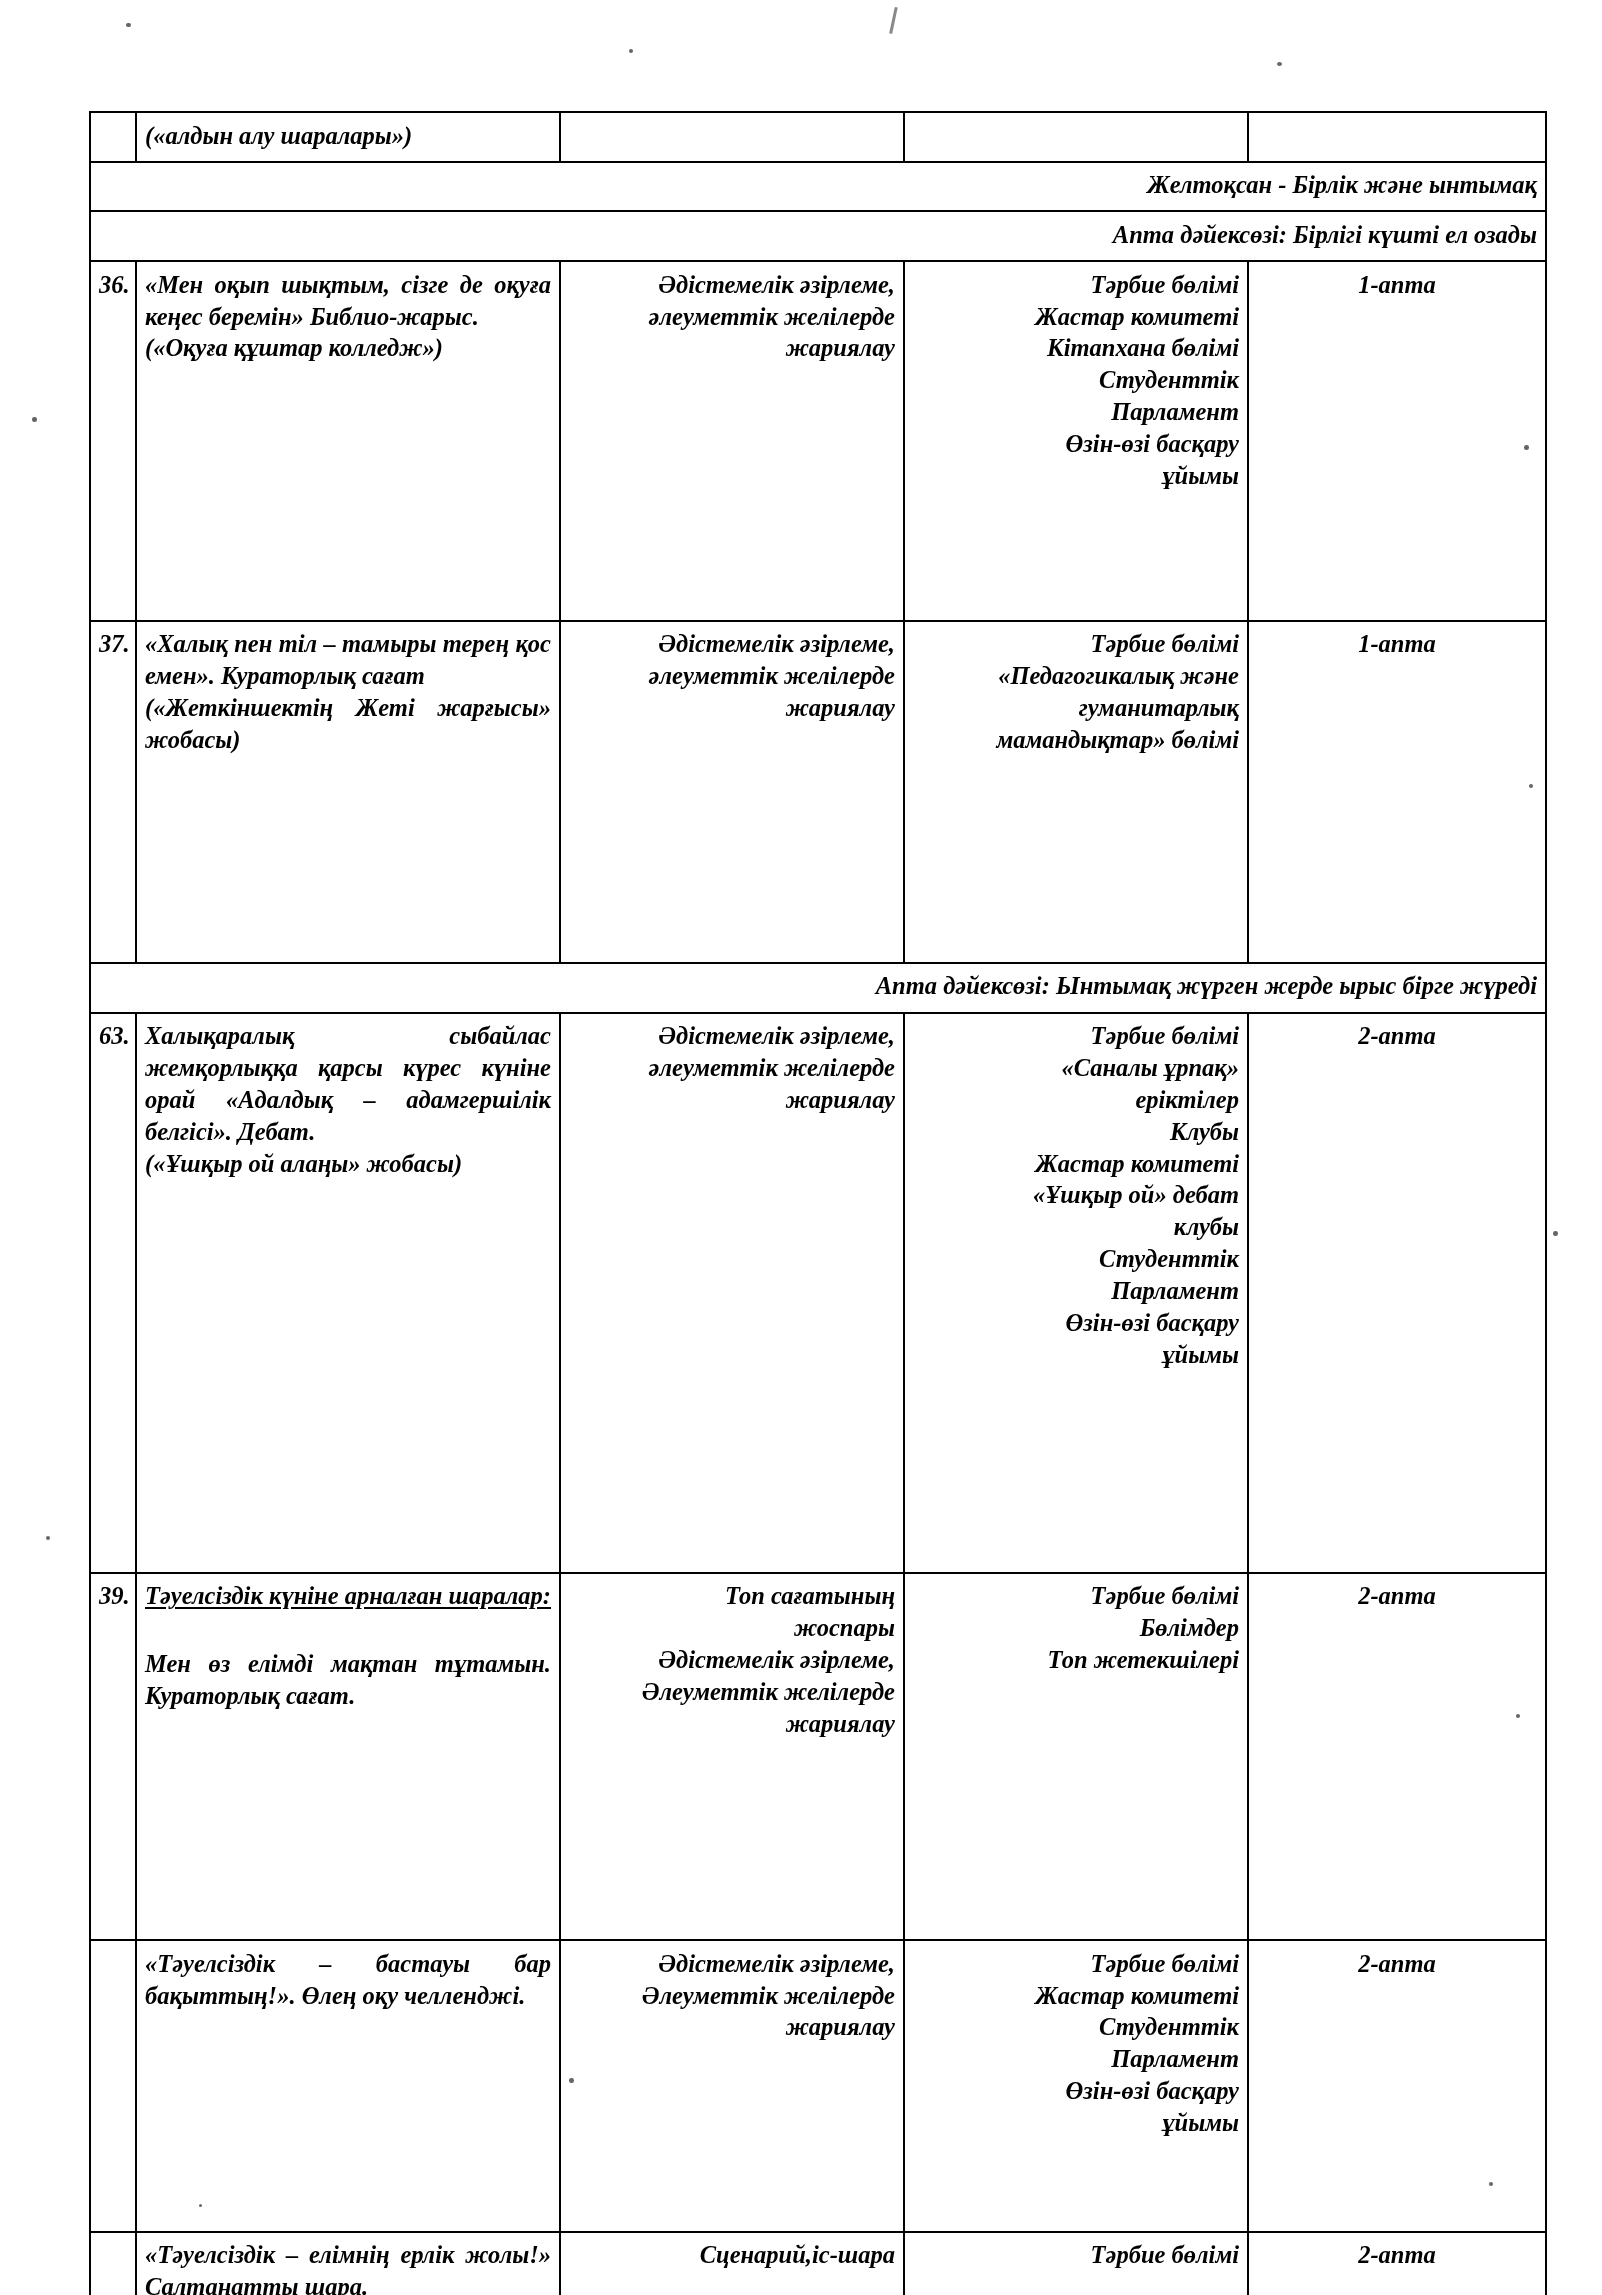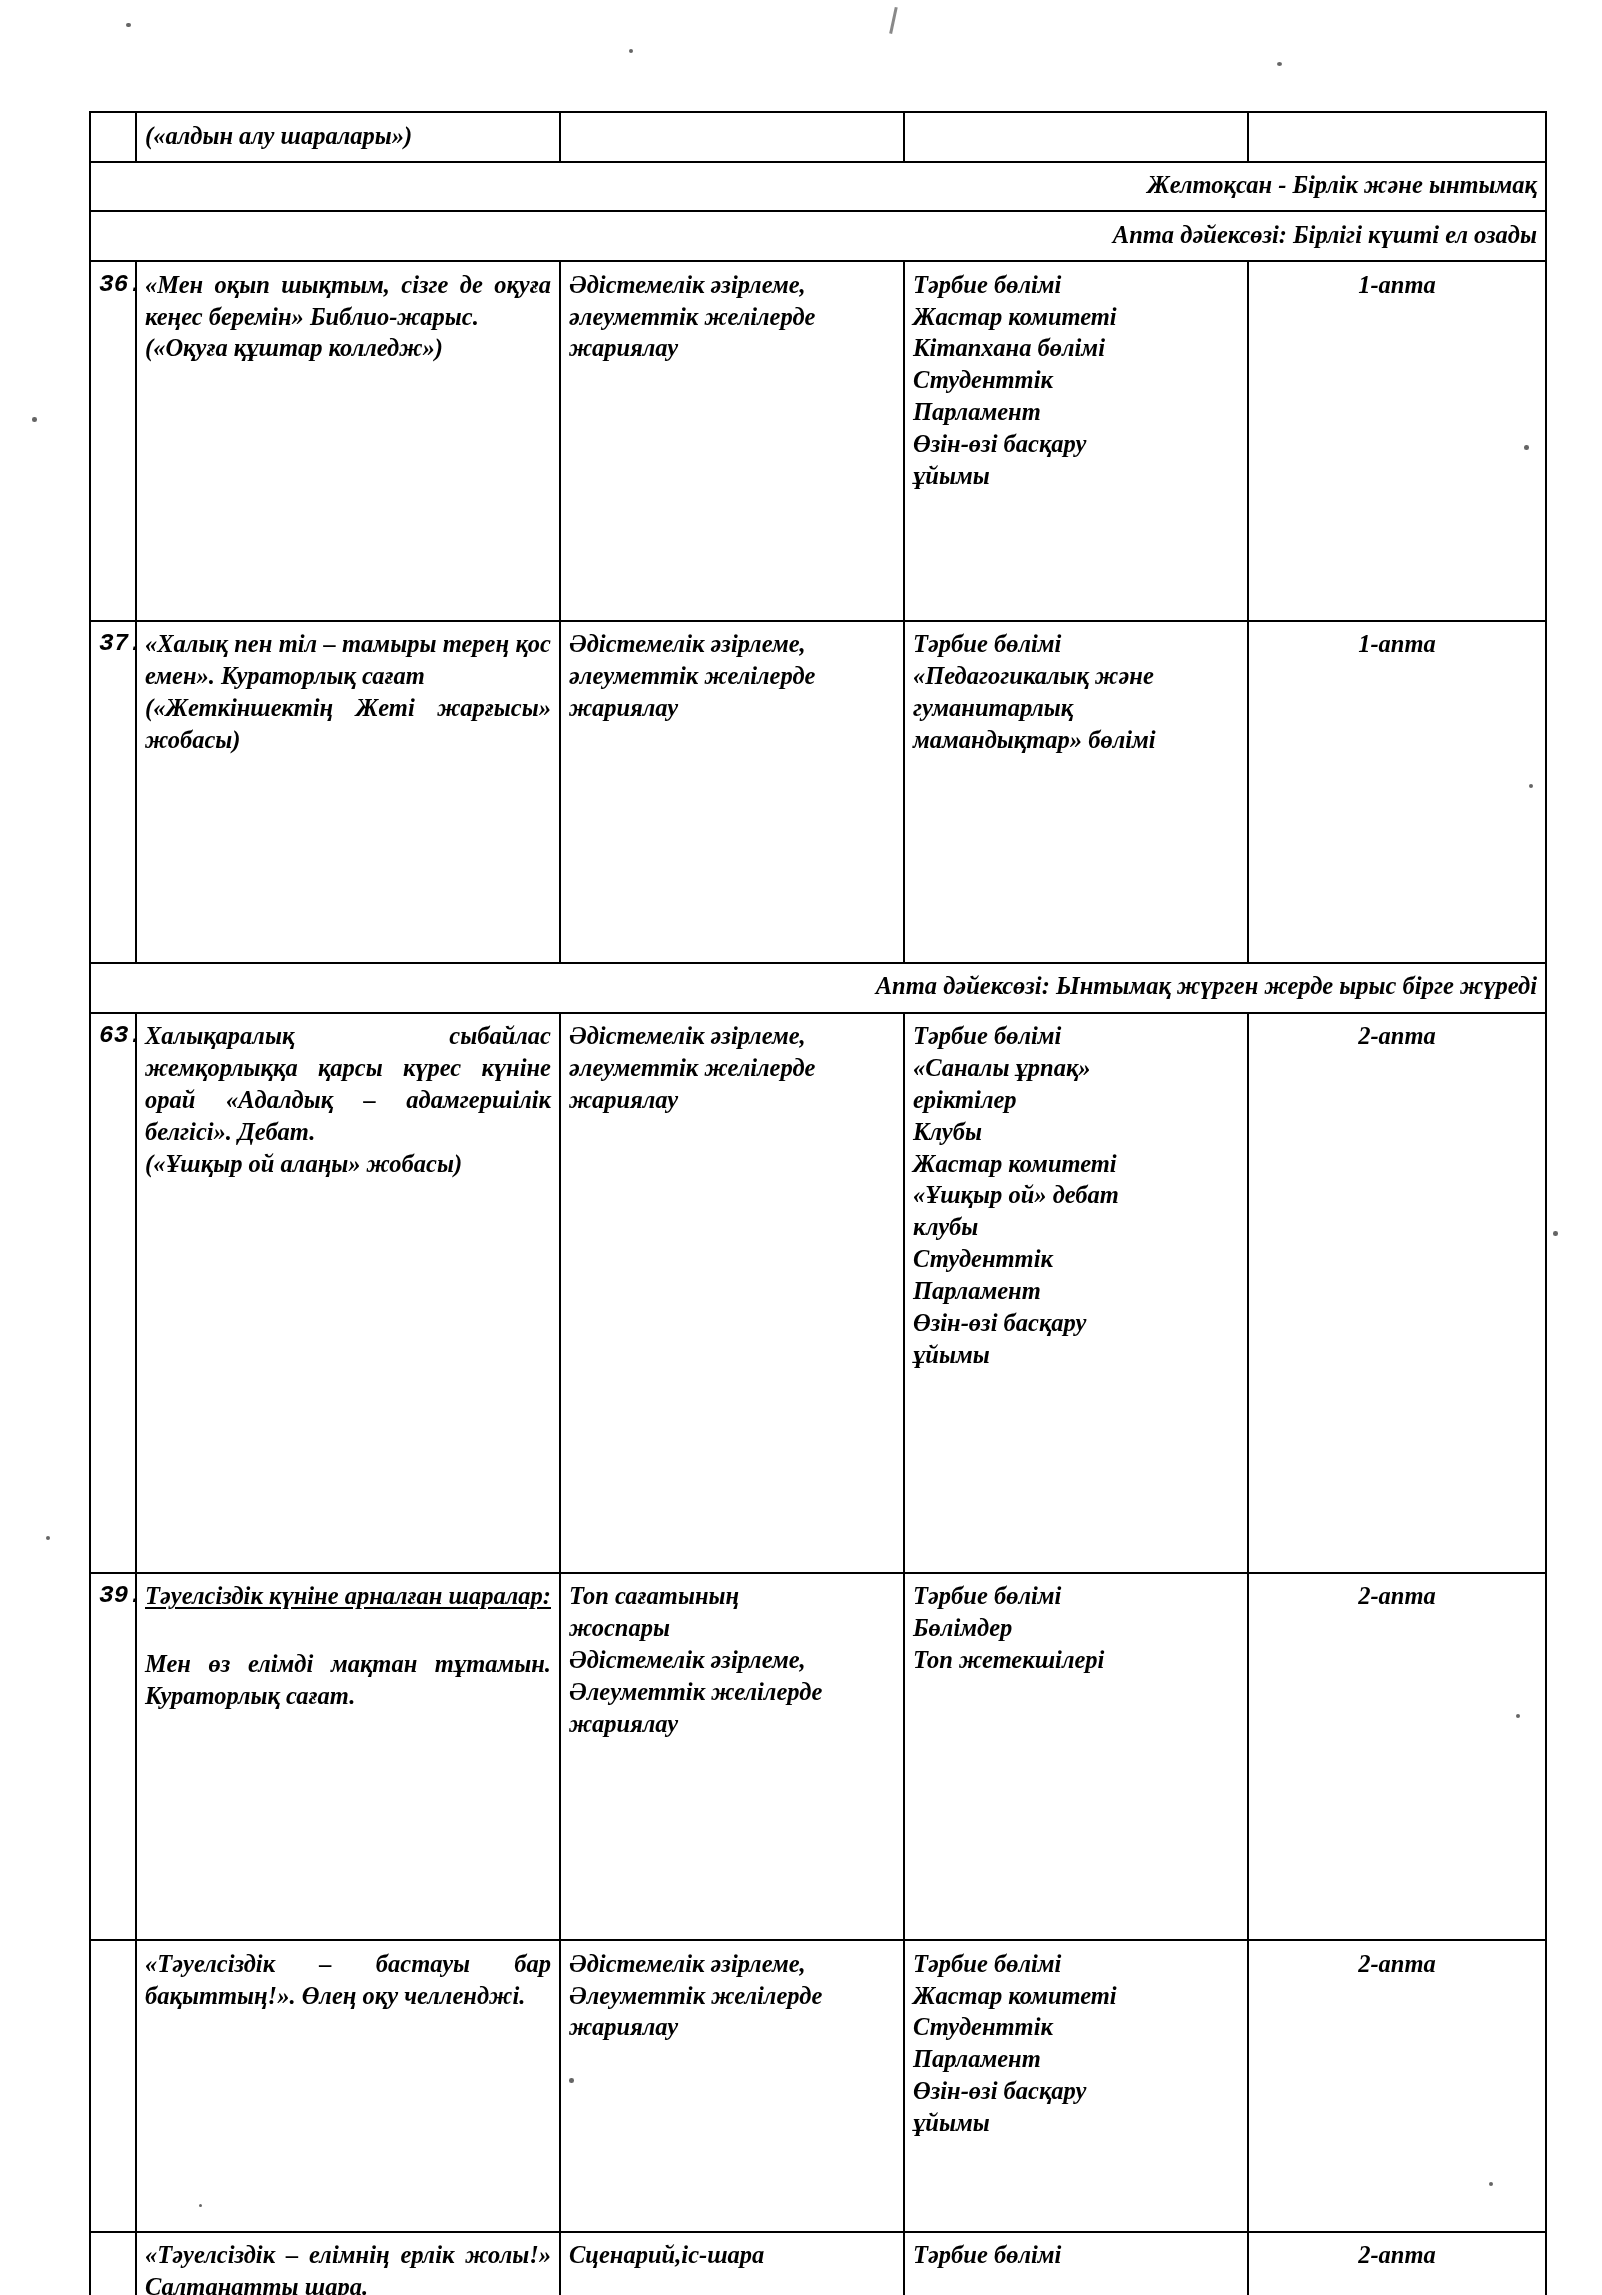--- a/index.html
+++ b/index.html
@@ -63,29 +63,28 @@
   col.c-form  { width: 344px; }
   col.c-resp  { width: 344px; }
   col.c-week  { width: 298px; }
 
   
   .num {
     text-align: center;
     font-size: 24.5px;
     padding-left: 6.6px;
     padding-right: 2.6px;
-    font-family: Liberation Mono, monospace;
   }
   .activity {
     text-align: justify;
     text-align-last: left;
     hyphens: none;
   }
   .centered {
-    text-align: left;
+    text-align: right;
   }
   .week {
     text-align: center;
     font-size: 24px;
     margin-left: 48px;
   }
   .banner {
     text-align: right;
     font-weight: 700;
     font-style: italic;

